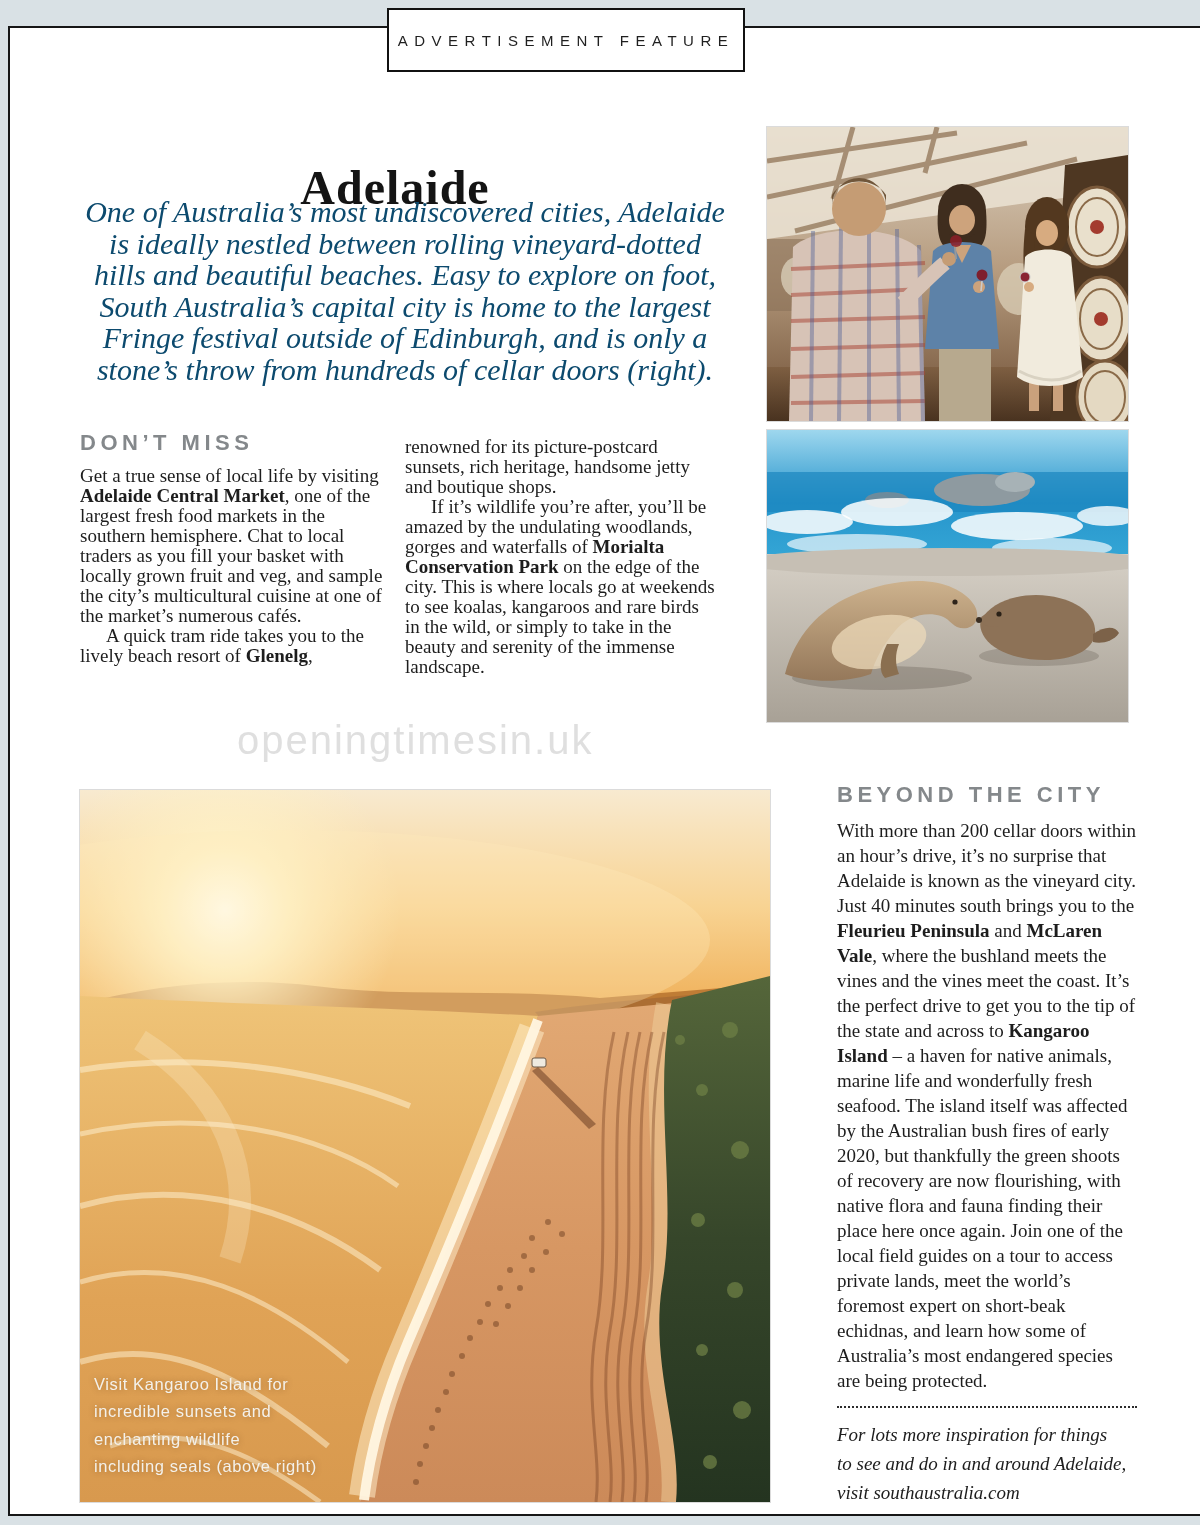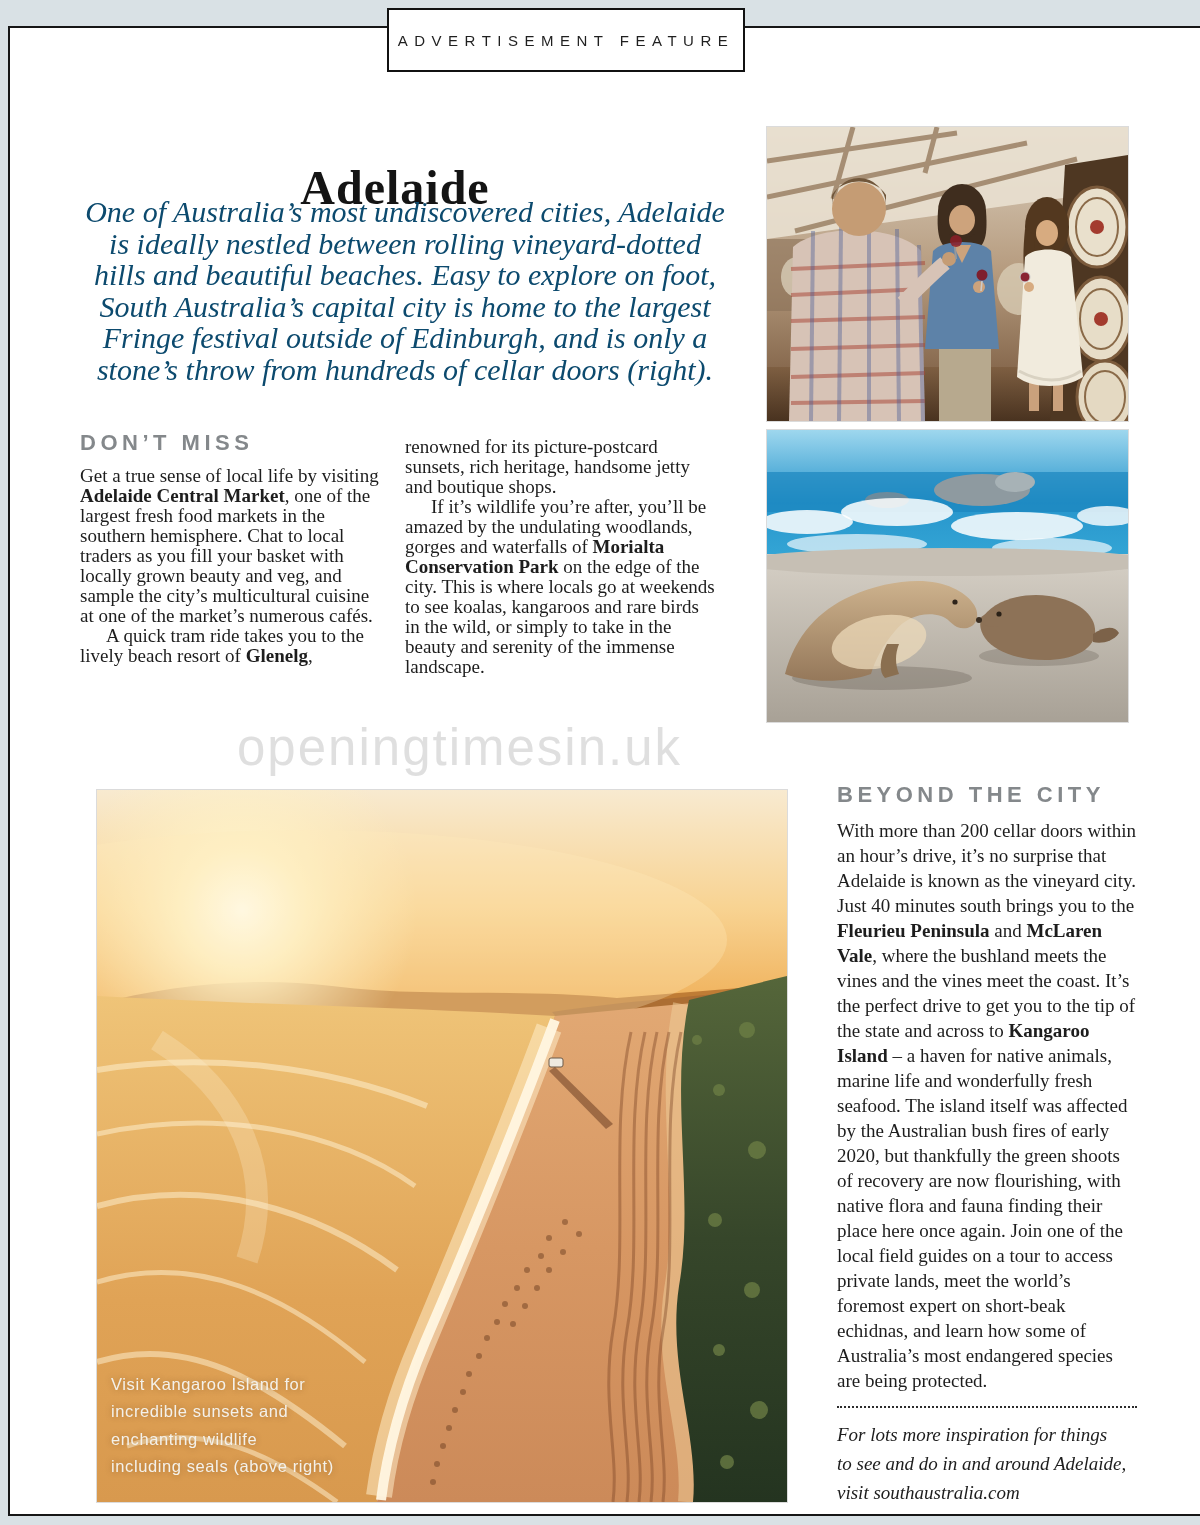--- a/index.html
+++ b/index.html
@@ -26,21 +26,21 @@
   }
   .intro{
     position:absolute;left:80px;top:196px;width:650px;text-align:center;
     font-style:italic;font-size:30px;line-height:31.5px;color:#0c4a6e;
     white-space:pre-line;z-index:2;
   }
   .photo{position:absolute;box-shadow:0 0 0 1px rgba(110,110,110,.25);overflow:hidden;}
   .photo svg{display:block;width:100%;height:100%;}
   .photo-wine{left:767px;top:127px;width:361px;height:294px;}
   .photo-seals{left:767px;top:430px;width:361px;height:292px;}
-  .photo-beach{left:80px;top:790px;width:690px;height:712px;margin-left:17px;}
+  .photo-beach{left:80px;top:790px;width:690px;height:712px;}
   .sec-heading{
     font-family:"Liberation Sans",sans-serif;font-weight:bold;
     font-size:22px;letter-spacing:4.5px;color:#84888b;white-space:nowrap;
   }
   .bodycol{font-size:19px;line-height:20px;color:#1d1d1d;}
   .bodycol p{margin:0;}
   .bodycol p.indent{text-indent:26px;}
   .col1{position:absolute;left:80px;top:430px;width:304px;}
   .col1 .sec-heading{margin-bottom:10px;}
   .col2{position:absolute;left:405px;top:437px;width:312px;}
@@ -48,21 +48,21 @@
   .beyond .sec-heading{margin-bottom:10px;}
   .beyond .bodycol{font-size:19px;line-height:25px;}
   .divider{border-top:2px dotted #2c2c2c;margin-top:13px;}
   .footer-note{
     margin-top:12px;font-style:italic;font-size:19px;line-height:29px;
     color:#1d1d1d;white-space:pre-line;
   }
   .b{font-weight:bold;}
   .watermark{
     position:absolute;left:237px;top:718px;width:730px;z-index:6;
-    font-family:"Liberation Sans",sans-serif;font-size:51px;
+    font-family:"Liberation Sans",sans-serif;font-size:40px;
     color:#cfcfcf;opacity:.65;letter-spacing:2px;white-space:nowrap;
     pointer-events:none;
   }
   .beach-caption{
     position:absolute;left:14px;bottom:22px;z-index:3;
     font-family:"Liberation Sans",sans-serif;font-size:16.5px;
     line-height:1.65;letter-spacing:.6px;color:#f4f1ea;white-space:pre-line;
     text-shadow:0 0 6px rgba(80,50,20,.35);
   }
 </style>
@@ -218,21 +218,21 @@
     <path d="M232,182 C224,180 216,184 212,190 C216,196 224,198 232,196 Z" fill="#8d7257"></path>
     <circle cx="232" cy="184" r="2.6" fill="#2a2117"></circle>
     <circle cx="212" cy="190" r="3" fill="#3a2e22"></circle>
     <path d="M326,204 C338,196 348,196 352,203 C346,212 334,214 326,212 Z" fill="#7c6249"></path>
   </svg>
 </div>
 
 <div class="col1">
   <div class="sec-heading">DON’T MISS</div>
   <div class="bodycol">
-    <p><span>Get a true sense of local life by visiting </span><span class="b">Adelaide Central Market</span><span>, one of the largest fresh food markets in the southern hemisphere. Chat to local traders as you fill your basket with locally grown beauty and veg, and sample the city’s multicultural cuisine at one of the market’s numerous cafés.</span></p>
+    <p><span>Get a true sense of local life by visiting </span><span class="b">Adelaide Central Market</span><span>, one of the largest fresh food markets in the southern hemisphere. Chat to local traders as you fill your basket with locally grown fruit and veg, and sample the city’s multicultural cuisine at one of the market’s numerous cafés.</span></p>
     <p class="indent"><span>A quick tram ride takes you to the lively beach resort of </span><span class="b">Glenelg</span><span>,</span></p>
   </div>
 </div>
 <div class="col2 bodycol">
   <p><span>renowned for its picture-postcard sunsets, rich heritage, handsome jetty and boutique shops.</span></p>
   <p class="indent"><span>If it’s wildlife you’re after, you’ll be amazed by the undulating woodlands, gorges and waterfalls of </span><span class="b">Morialta Conservation Park</span><span> on the edge of the city. This is where locals go at weekends to see koalas, kangaroos and rare birds in the wild, or simply to take in the beauty and serenity of the immense landscape.</span></p>
 </div>
 
 <div class="watermark">openingtimesin.uk</div>
 

